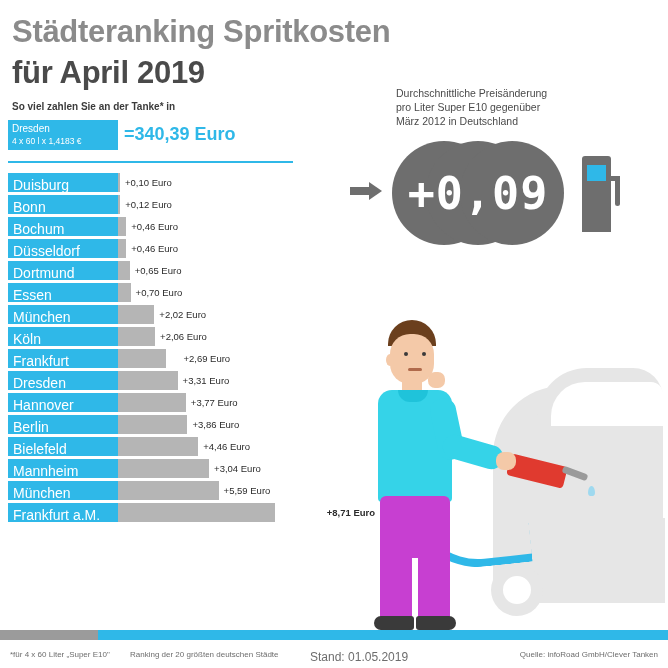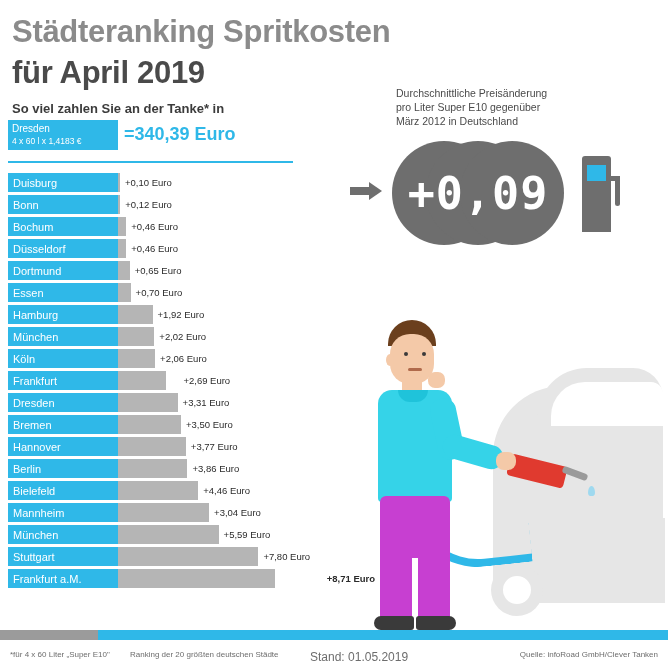--- a/index.html
+++ b/index.html
@@ -41,21 +41,21 @@
     font-size: 31px;
     font-weight: bold;
     color: #4a4a4a;
     letter-spacing: -0.3px;
     white-space: nowrap;
   }
   .subtitle {
     position: absolute;
     left: 12px;
     top: 101px;
-    font-size: 13px;
+    font-size: 10px;
     font-weight: bold;
     color: #3b3b3b;
     white-space: nowrap;
   }
 
   
   .ref-bar {
     position: absolute;
     left: 8px;
     top: 120px;
@@ -227,21 +227,21 @@
     position: absolute;
     left: 0;
     top: 1px;
     height: 19px;
     background: #2fb8e8;
   }
   .row .city-label {
     position: absolute;
     left: 5px;
     top: 5px;
-    font-size: 11px;
+    font-size: 14px;
     color: #ffffff;
     white-space: nowrap;
   }
   .row .val-bar {
     position: absolute;
     top: 1px;
     height: 19px;
     background: #b5b5b5;
   }
   .row .val-label {
@@ -565,26 +565,20 @@
         <div class="val-label" style="left: 126.7px;">+0,65 Euro</div>
       </div>
       <div class="row">
         <div class="city-chip" style="width: 110px;"></div>
         <div class="city-label">Essen</div>
         <div class="val-bar" style="left: 110px; width: 12.6px;"></div>
         <div class="val-label" style="left: 127.6px;">+0,70 Euro</div>
       </div>
       <div class="row">
         <div class="city-chip" style="width: 110px;"></div>
-        <div class="city-label">Hamburg</div>
-        <div class="val-bar" style="left: 110px; width: 34.56px;"></div>
-        <div class="val-label" style="left: 149.56px;">+1,92 Euro</div>
-      </div>
-      <div class="row">
-        <div class="city-chip" style="width: 110px;"></div>
         <div class="city-label">München</div>
         <div class="val-bar" style="left: 110px; width: 36.36px;"></div>
         <div class="val-label" style="left: 151.36px;">+2,02 Euro</div>
       </div>
       <div class="row">
         <div class="city-chip" style="width: 110px;"></div>
         <div class="city-label">Köln</div>
         <div class="val-bar" style="left: 110px; width: 37.08px;"></div>
         <div class="val-label" style="left: 152.08px;">+2,06 Euro</div>
       </div>
@@ -595,26 +589,20 @@
         <div class="val-label" style="left: 163.42px; margin-left: 12px;">+2,69 Euro</div>
       </div>
       <div class="row">
         <div class="city-chip" style="width: 110px;"></div>
         <div class="city-label">Dresden</div>
         <div class="val-bar" style="left: 110px; width: 59.58px;"></div>
         <div class="val-label" style="left: 174.58px;">+3,31 Euro</div>
       </div>
       <div class="row">
         <div class="city-chip" style="width: 110px;"></div>
-        <div class="city-label">Bremen</div>
-        <div class="val-bar" style="left: 110px; width: 63px;"></div>
-        <div class="val-label" style="left: 178px;">+3,50 Euro</div>
-      </div>
-      <div class="row">
-        <div class="city-chip" style="width: 110px;"></div>
         <div class="city-label">Hannover</div>
         <div class="val-bar" style="left: 110px; width: 67.86px;"></div>
         <div class="val-label" style="left: 182.86px;">+3,77 Euro</div>
       </div>
       <div class="row">
         <div class="city-chip" style="width: 110px;"></div>
         <div class="city-label">Berlin</div>
         <div class="val-bar" style="left: 110px; width: 69.48px;"></div>
         <div class="val-label" style="left: 184.48px;">+3,86 Euro</div>
       </div>
@@ -628,26 +616,20 @@
         <div class="city-chip" style="width: 110px;"></div>
         <div class="city-label">Mannheim</div>
         <div class="val-bar" style="left: 110px; width: 91.08px;"></div>
         <div class="val-label" style="left: 206.08px;">+3,04 Euro</div>
       </div>
       <div class="row">
         <div class="city-chip" style="width: 110px;"></div>
         <div class="city-label">München</div>
         <div class="val-bar" style="left: 110px; width: 100.62px;"></div>
         <div class="val-label" style="left: 215.62px;">+5,59 Euro</div>
-      </div>
-      <div class="row">
-        <div class="city-chip" style="width: 110px;"></div>
-        <div class="city-label">Stuttgart</div>
-        <div class="val-bar" style="left: 110px; width: 140.4px;"></div>
-        <div class="val-label" style="left: 255.4px;">+7,80 Euro</div>
       </div>
       <div class="row last">
         <div class="city-chip" style="width: 110px;"></div>
         <div class="city-label">Frankfurt a.M.</div>
         <div class="val-bar" style="left: 110px; width: 156.78px;"></div>
         <div class="val-label" style="left: 271.78px;">+8,71 Euro</div>
       </div>
     </div>
 
   <div class="footer-bar">

